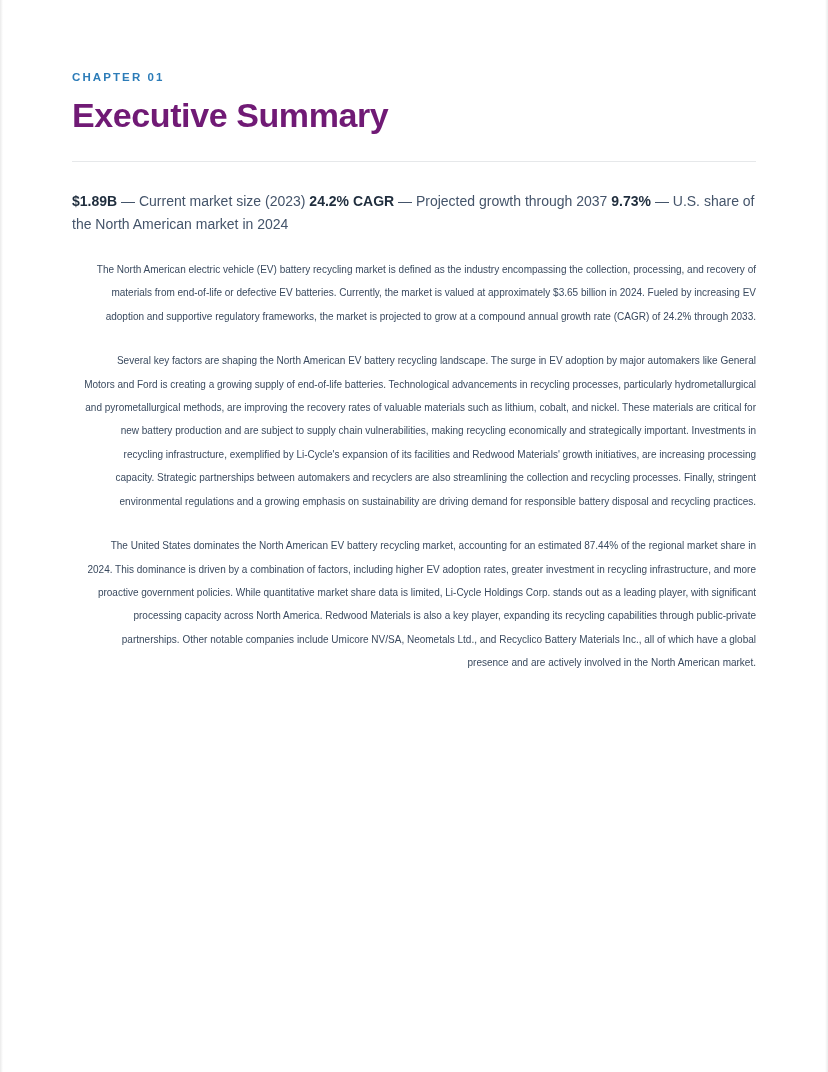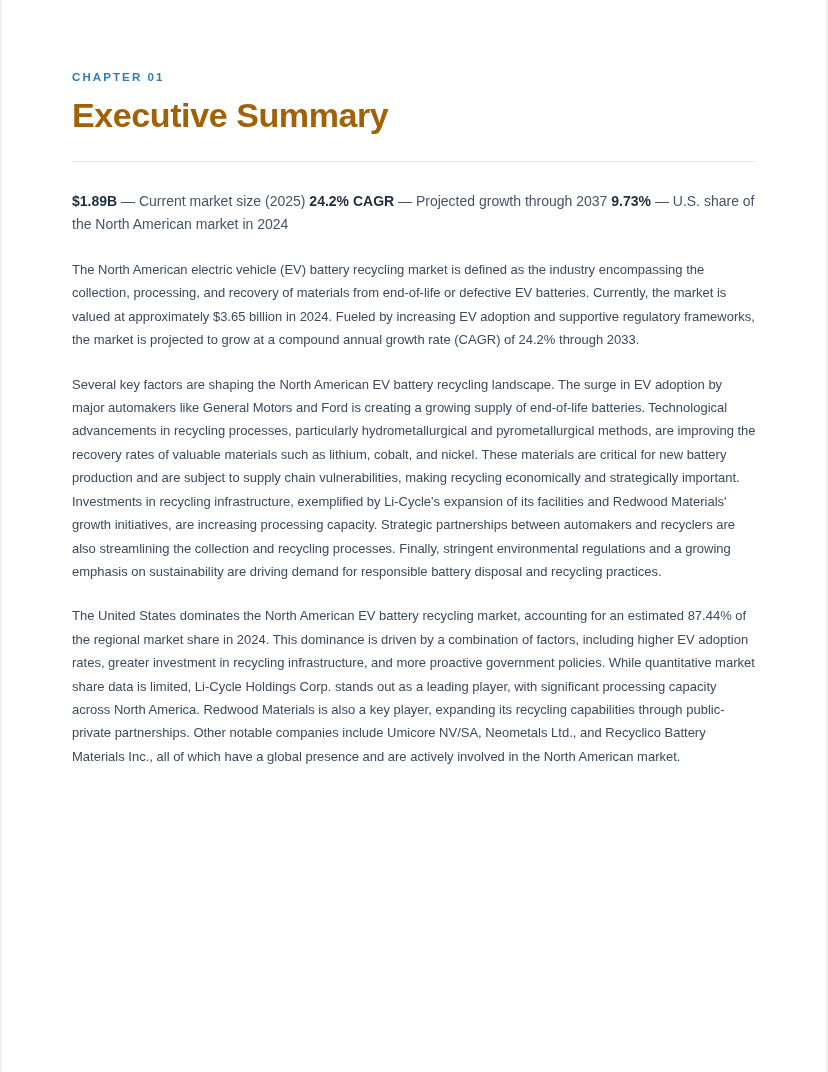--- a/index.html
+++ b/index.html
@@ -47,21 +47,21 @@
     letter-spacing: 2.1px;
     color: #2c7cb8;
     text-transform: uppercase;
     line-height: 1.3;
     margin: 0 0 10px 0;
   }
 
   .page-title {
     font-size: 34px;
     font-weight: bold;
-    color: #a16207;
+    color: #701a75;
     letter-spacing: -0.4px;
     line-height: 1.18;
     margin: 0 0 26px 0;
   }
 
   .title-rule {
     height: 1px;
     background: #e6e8ea;
     width: 100%;
     margin: 0 0 28px 0;
@@ -75,25 +75,25 @@
   }
   .metrics b {
     color: #1f2d3d;
     font-weight: bold;
   }
   .metrics .dash {
     color: #44546a;
   }
 
   p.body-paragraph {
-    font-size: 13px;
+    font-size: 10px;
     line-height: 23.4px;
     color: #3a4a5f;
-    margin: 0 0 21px 0;
-    text-align: left;
+    margin: 0 0 21px 12px;
+    text-align: right;
   }
   p.body-paragraph:last-child {
     margin-bottom: 0;
   }
 </style>
 </head>
 <body>
 
 <div class="page">
 
@@ -101,21 +101,21 @@
   <div class="page-edge-right"></div>
 
   <div class="content">
 
     <div class="chapter-label">CHAPTER 01</div>
 
     <h1 class="page-title">Executive Summary</h1>
 
     <div class="title-rule"></div>
 
-    <div class="metrics"><b>$1.89B</b><span class="dash"> — </span><span>Current market size (2025) </span><b>24.2% CAGR</b><span class="dash"> — </span><span>Projected growth through 2037 </span><b>9.73%</b><span class="dash"> — </span><span>U.S. share of the North American market in 2024</span></div>
+    <div class="metrics"><b>$1.89B</b><span class="dash"> — </span><span>Current market size (2023) </span><b>24.2% CAGR</b><span class="dash"> — </span><span>Projected growth through 2037 </span><b>9.73%</b><span class="dash"> — </span><span>U.S. share of the North American market in 2024</span></div>
 
     <div>
         <p class="body-paragraph">The North American electric vehicle (EV) battery recycling market is defined as the industry encompassing the collection, processing, and recovery of materials from end-of-life or defective EV batteries. Currently, the market is valued at approximately $3.65 billion in 2024. Fueled by increasing EV adoption and supportive regulatory frameworks, the market is projected to grow at a compound annual growth rate (CAGR) of 24.2% through 2033.</p>
         <p class="body-paragraph">Several key factors are shaping the North American EV battery recycling landscape. The surge in EV adoption by major automakers like General Motors and Ford is creating a growing supply of end-of-life batteries. Technological advancements in recycling processes, particularly hydrometallurgical and pyrometallurgical methods, are improving the recovery rates of valuable materials such as lithium, cobalt, and nickel. These materials are critical for new battery production and are subject to supply chain vulnerabilities, making recycling economically and strategically important. Investments in recycling infrastructure, exemplified by Li-Cycle's expansion of its facilities and Redwood Materials' growth initiatives, are increasing processing capacity. Strategic partnerships between automakers and recyclers are also streamlining the collection and recycling processes. Finally, stringent environmental regulations and a growing emphasis on sustainability are driving demand for responsible battery disposal and recycling practices.</p>
         <p class="body-paragraph">The United States dominates the North American EV battery recycling market, accounting for an estimated 87.44% of the regional market share in 2024. This dominance is driven by a combination of factors, including higher EV adoption rates, greater investment in recycling infrastructure, and more proactive government policies. While quantitative market share data is limited, Li-Cycle Holdings Corp. stands out as a leading player, with significant processing capacity across North America. Redwood Materials is also a key player, expanding its recycling capabilities through public-private partnerships. Other notable companies include Umicore NV/SA, Neometals Ltd., and Recyclico Battery Materials Inc., all of which have a global presence and are actively involved in the North American market.</p>
       </div>
 
   </div>
 </div>
 

